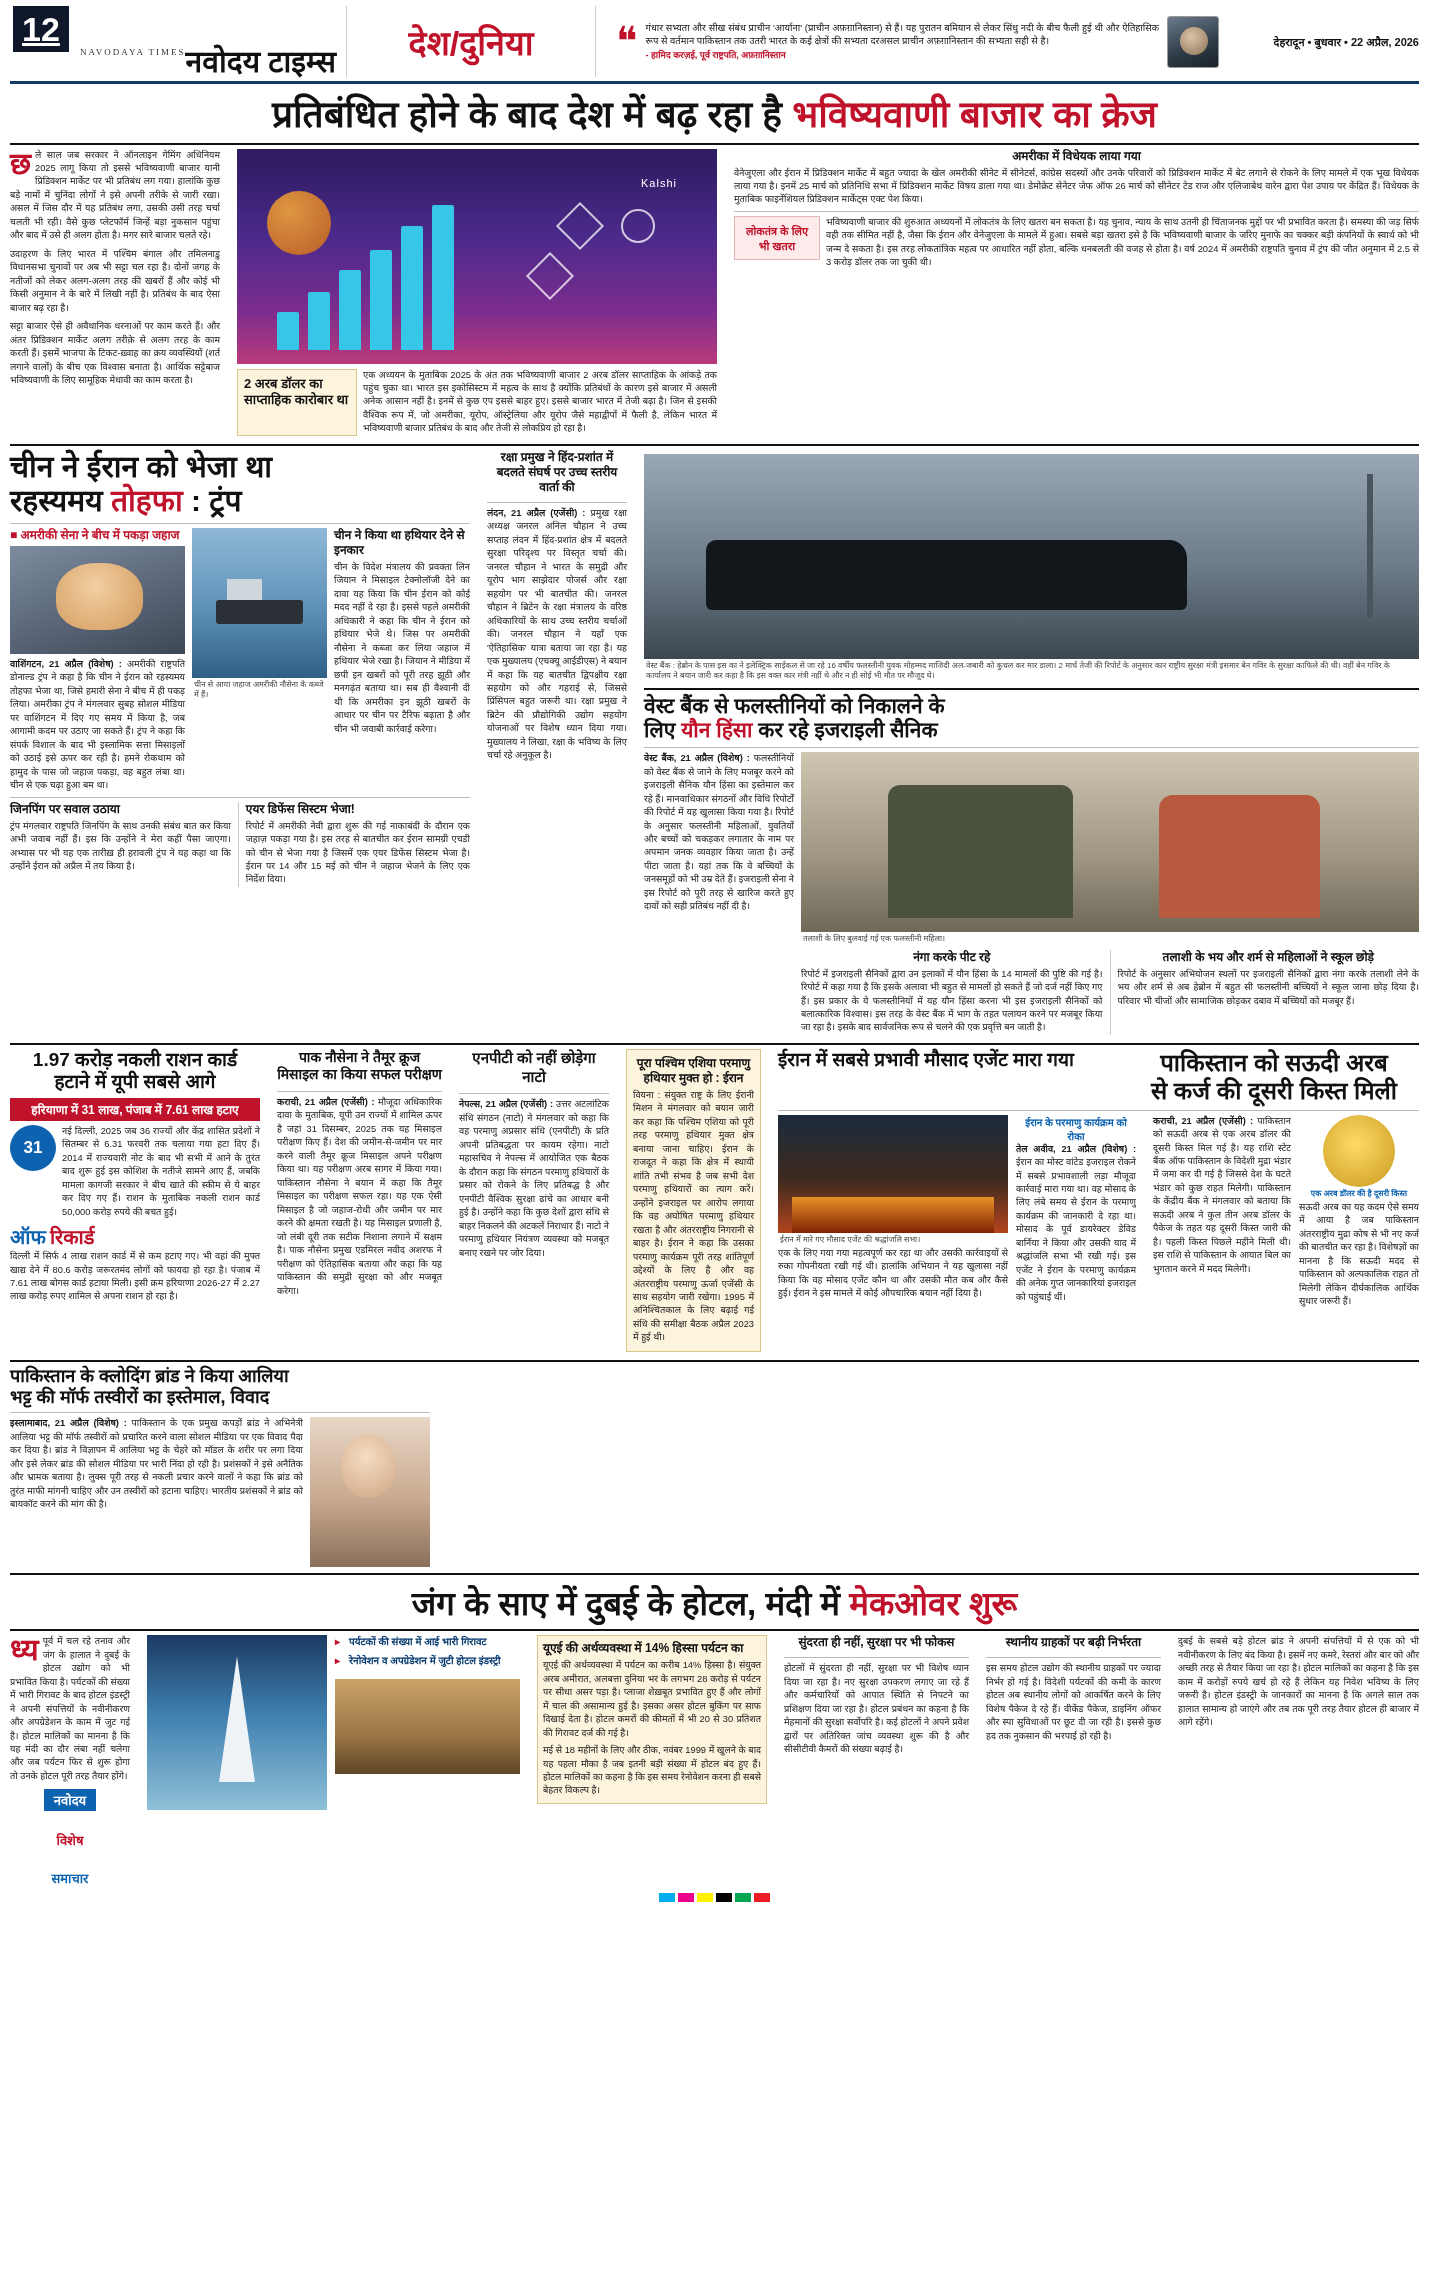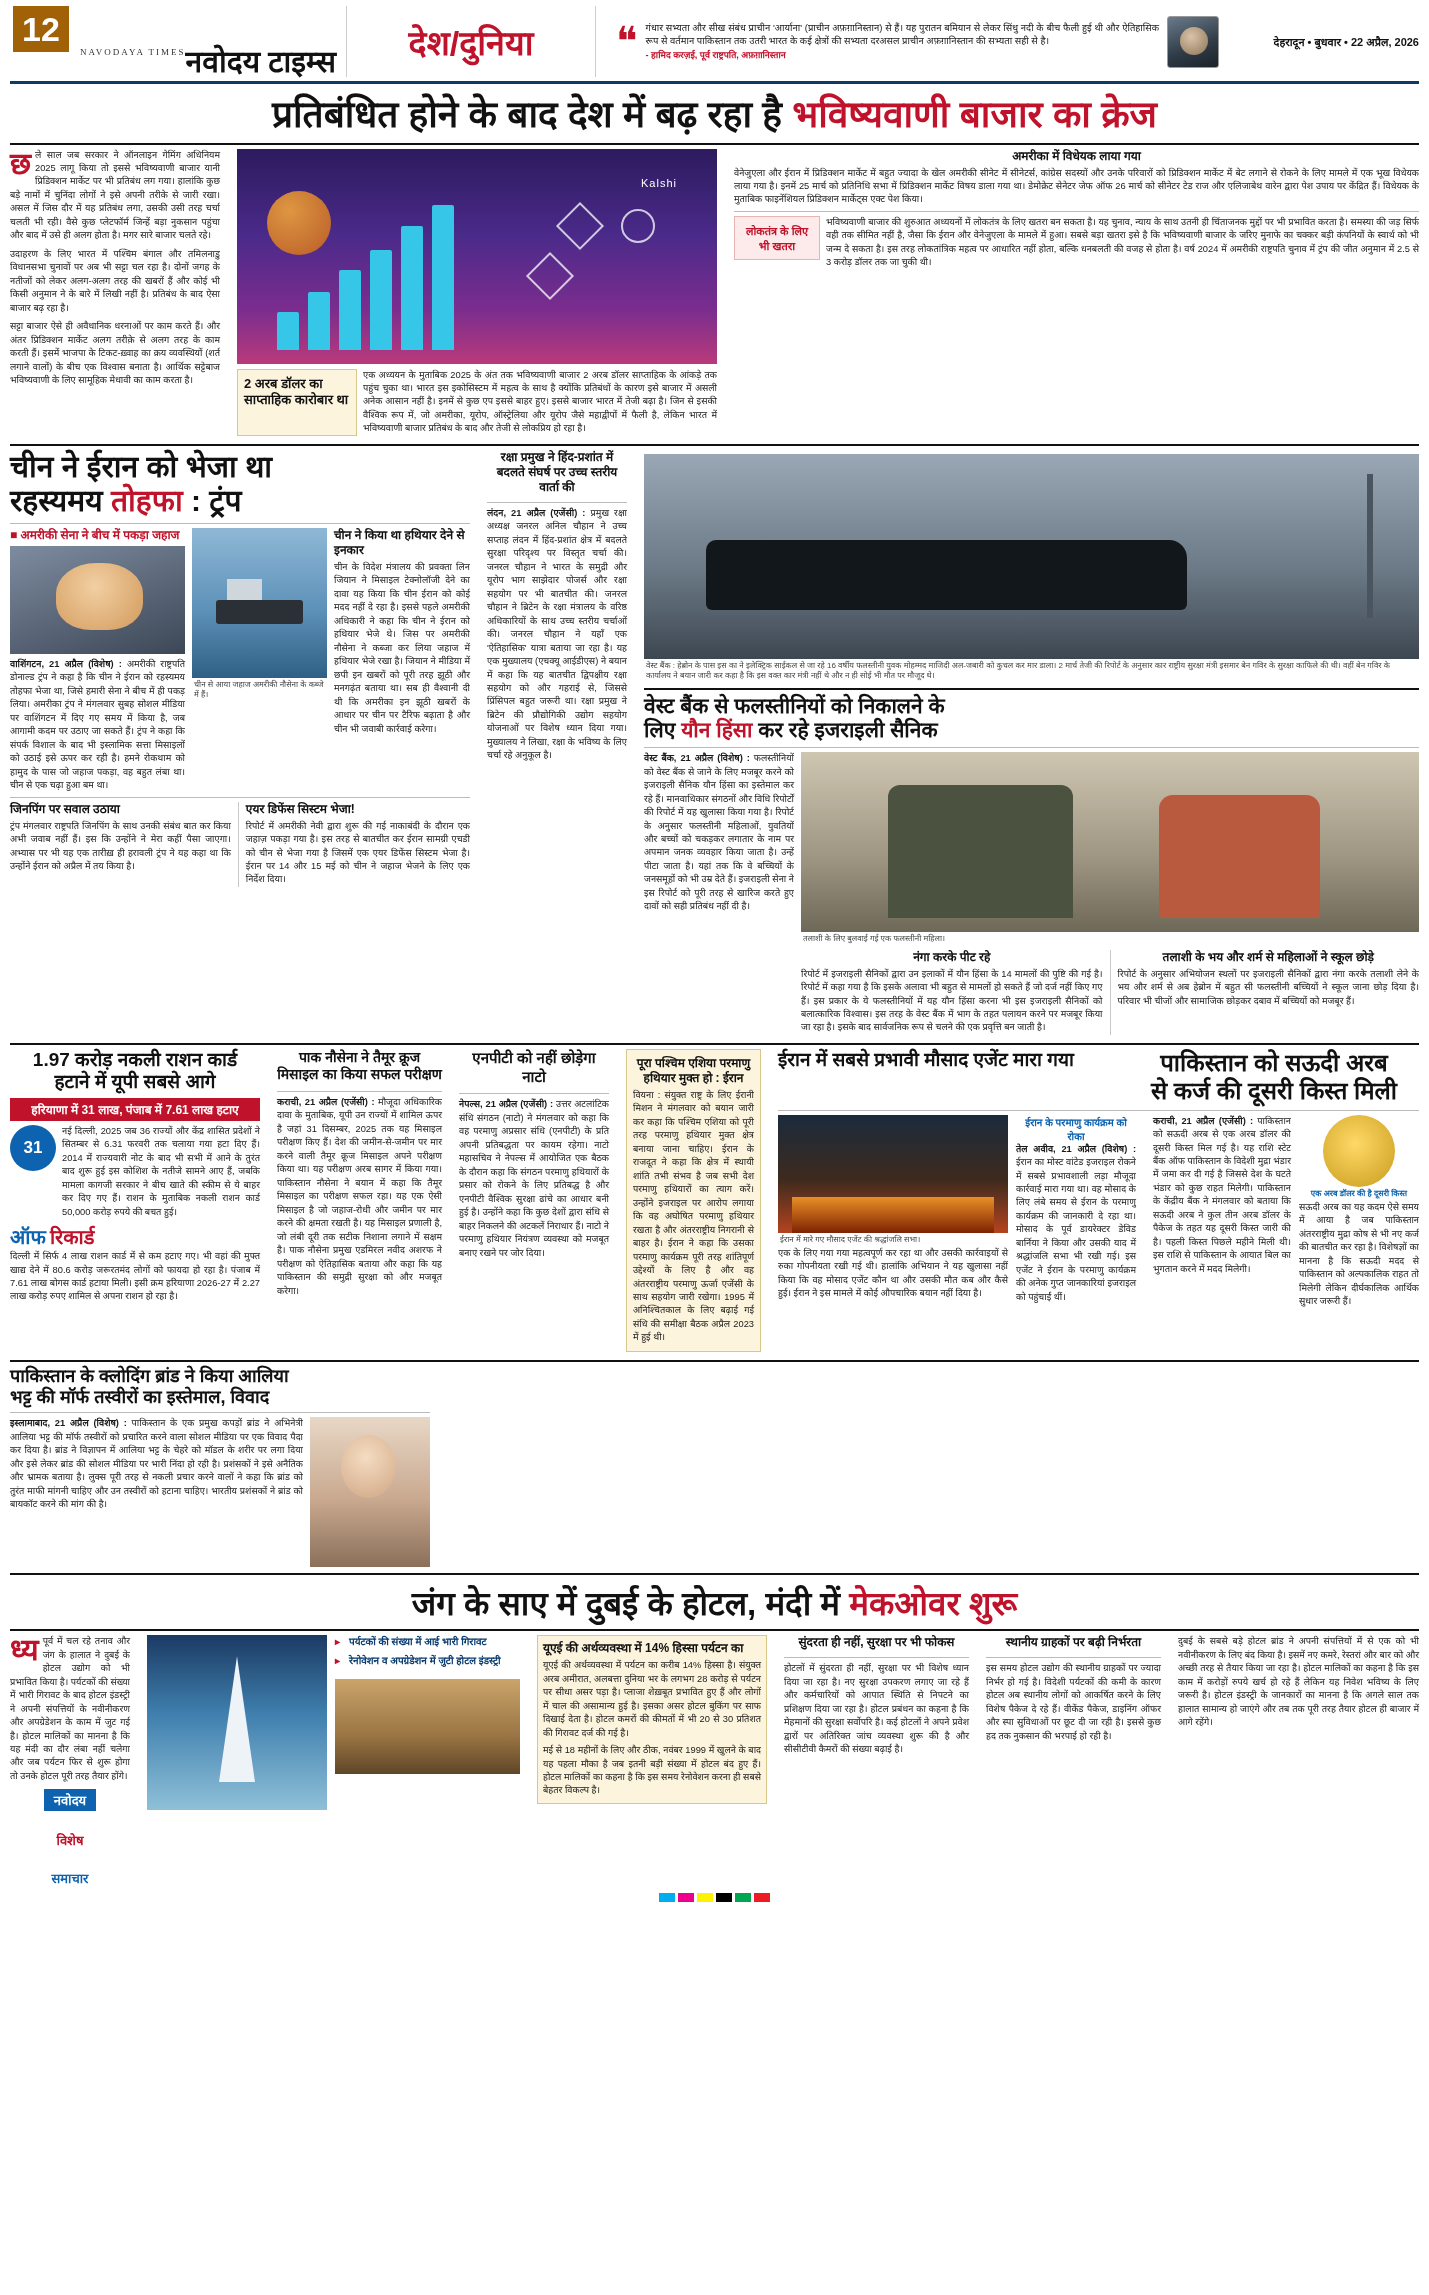--- a/index.html
+++ b/index.html
@@ -8,22 +8,22 @@
     width:1429px; min-height:2295px;
     background:#ffffff;
     font-family:"Liberation Sans", sans-serif;
     color:#111;
   }
   .page { width:1429px; min-height:2295px; position:relative; padding:6px 10px 0 10px; }
 
   
   .masthead { display:flex; align-items:stretch; border-bottom:3px solid #0d3b66; padding-bottom:4px; }
   .pagenum-box { width:62px; display:flex; flex-direction:column; align-items:center; }
-  .pagenum { background:#a16207; color:#fff; font-size:34px; font-weight:bold; width:56px; height:46px;
-             display:flex; align-items:center; justify-content:center; }
+  .pagenum { background:#0f172a; color:#fff; font-size:34px; font-weight:bold; width:56px; height:46px;
+             display:flex; align-items:center; justify-content:center;text-decoration:underline; }
   .logo-block { margin-left:8px; display:flex; flex-direction:row; justify-content:center;margin-top:41px; }
   .logo-sub { font-size:9px; letter-spacing:2px; color:#333; font-family:"Liberation Serif", serif; text-align:center; }
   .logo-main { font-size:30px; font-weight:bold; color:#111; line-height:1; }
   .section-title { flex:0 0 250px; display:flex; align-items:center; justify-content:center;
                    font-size:34px; font-weight:bold; color:#c0122a; border-left:1px solid #ccc; border-right:1px solid #ccc; margin:0 10px;}
   .quote-block { flex:1; display:flex; align-items:center; gap:8px; padding:0 10px; }
   .quote-mark { font-size:40px; color:#c0122a; line-height:0.7; font-family:"Liberation Serif", serif; }
   .quote-text { font-size:9.5px; line-height:1.35; color:#222; text-align:justify; }
   .quote-author { font-size:9px; font-weight:bold; color:#c0122a; }
   .quote-photo { width:52px; height:52px; border-radius:3px;

